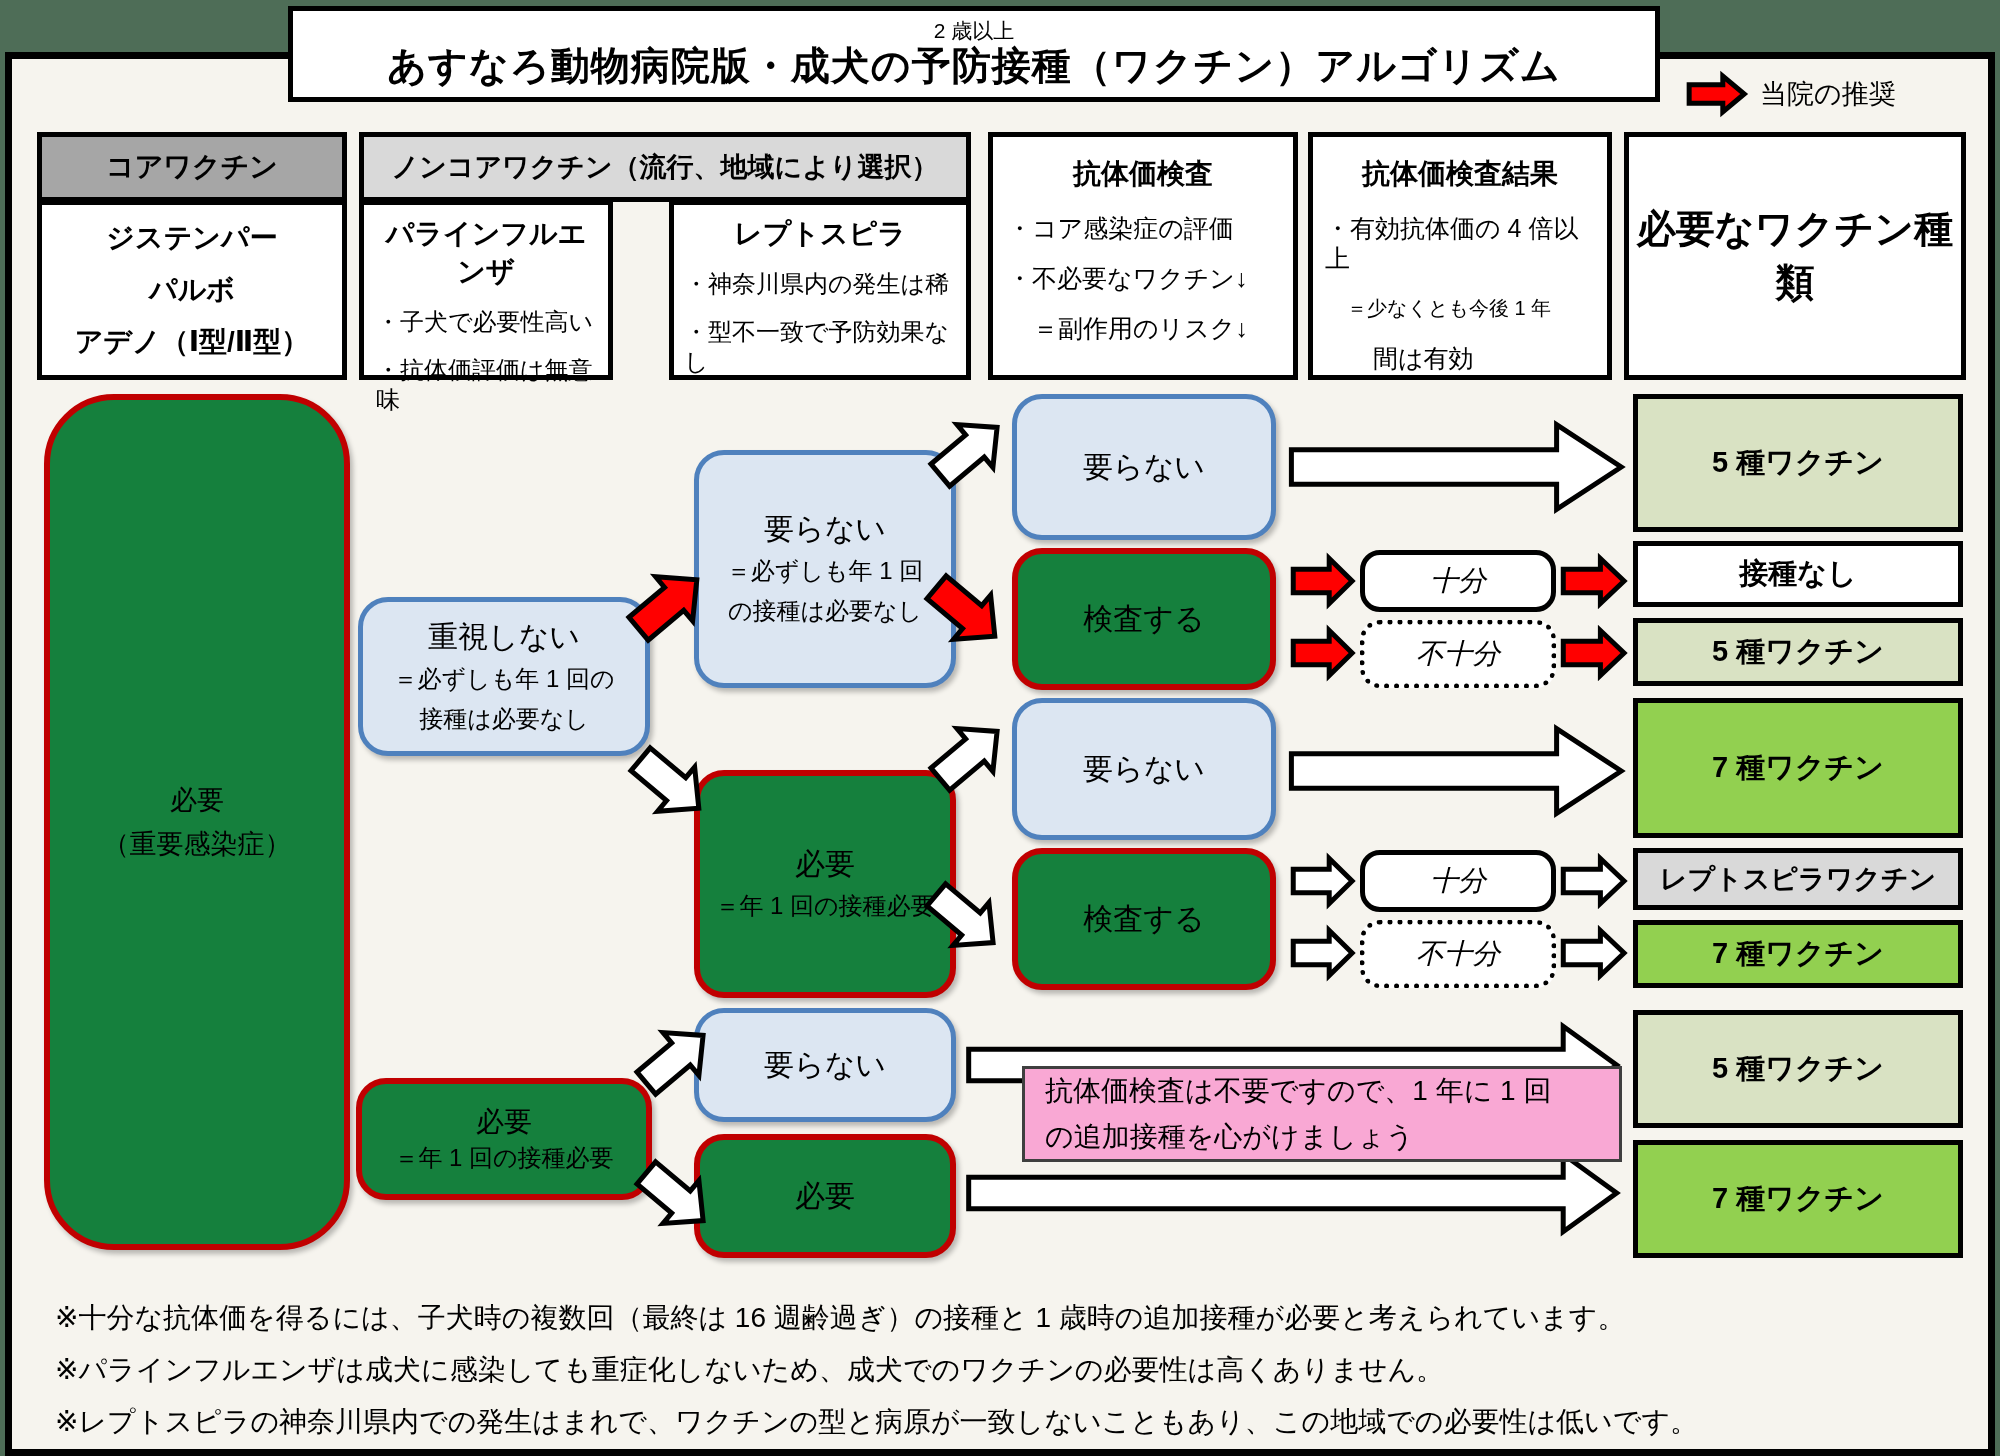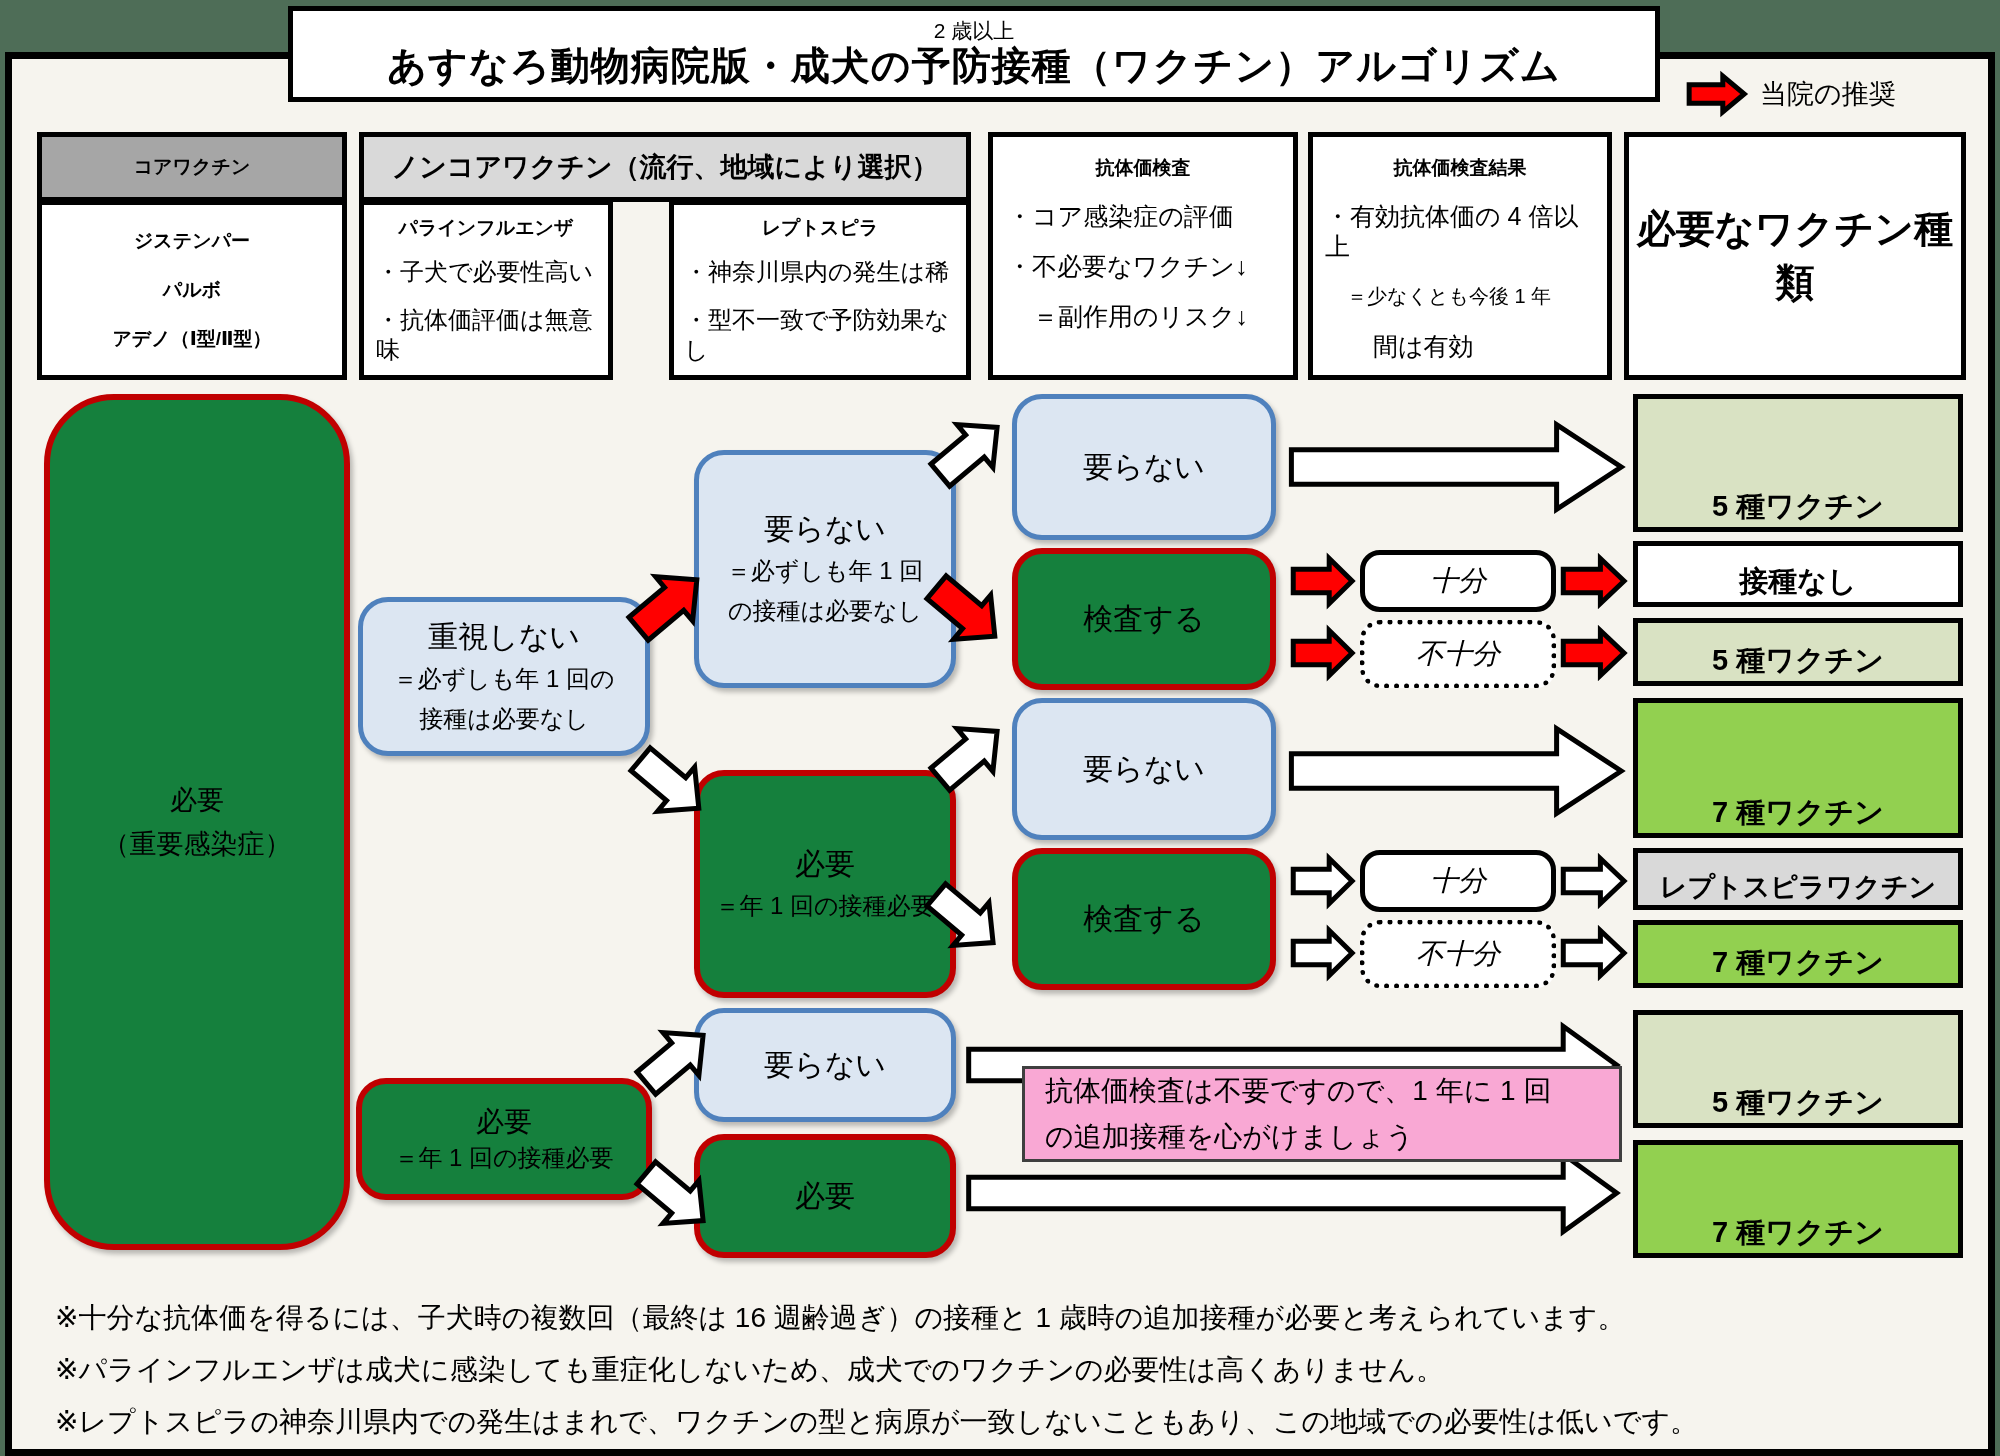--- a/index.html
+++ b/index.html
@@ -20,21 +20,21 @@
   #title-box{
     left:288px;top:6px;width:1372px;height:96px;background:#fff;
     border:5px solid #000;text-align:center;z-index:5;
     display:flex;flex-direction:column;justify-content:center;
   }
   #age-note{font-size:21px;line-height:24px;color:#000;}
   #main-title{font-size:39px;line-height:46px;font-weight:bold;color:#000;letter-spacing:1px;}
   #legend-label{left:1760px;top:76px;font-size:27px;color:#000;z-index:5;}
   
   .hbox{border:5px solid #000;background:#fff;color:#000;z-index:3;}
-  .hbox .htitle{font-weight:bold;font-size:19px;text-align:center;}
+  .hbox .htitle{font-weight:bold;font-size:28px;text-align:center;}
   .hbox .bullet{font-size:24px;line-height:30px;}
   .center-col{display:flex;flex-direction:column;justify-content:center;align-items:center;}
   
   .flow{
     border-radius:30px;color:#000;text-align:center;z-index:3;
     display:flex;flex-direction:column;justify-content:center;align-items:center;
     box-shadow:3px 4px 5px rgba(0,0,0,0.25);
   }
   .pink{background:#15803d;border:6px solid #c00000;}
   .blue{background:#dce6f2;border:5px solid #4f81bd;}
@@ -42,21 +42,21 @@
   .flow .small{font-size:24px;line-height:40px;}
   .result-pill{
     border-radius:20px;background:#fff;color:#000;z-index:3;
     display:flex;justify-content:center;align-items:center;font-size:28px;font-style:italic;
   }
   .solid-pill{border:5px solid #000;}
   .dotted-pill{border:5px dotted #000;}
   
   .out{
     border:5px solid #000;color:#000;z-index:3;
-    display:flex;justify-content:center;align-items:flex-end;
+    display:flex;justify-content:center;align-items:center;
     font-weight:bold;font-size:29px;
   }
   .g-light{background:#d9e2c3;}
   .g-bright{background:#92d050;}
   .g-gray{background:#d9d9d9;}
   .g-white{background:#fff;}
   
   #note-box{
     left:1022px;top:1066px;width:600px;height:96px;background:#f9a8d4;
     border:3px solid #3f3f3f;z-index:6;color:#000;

